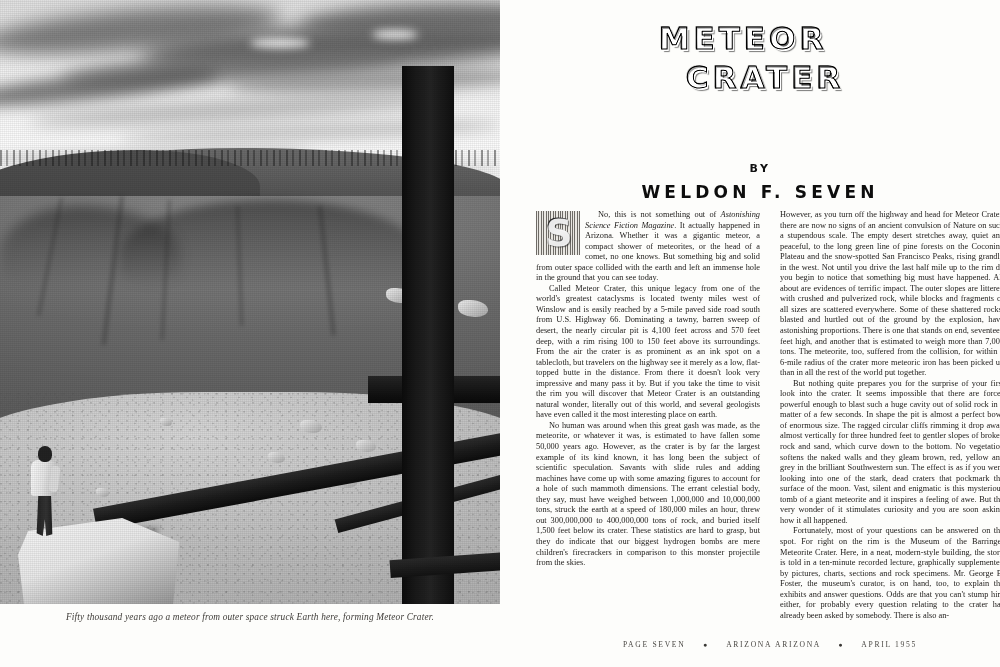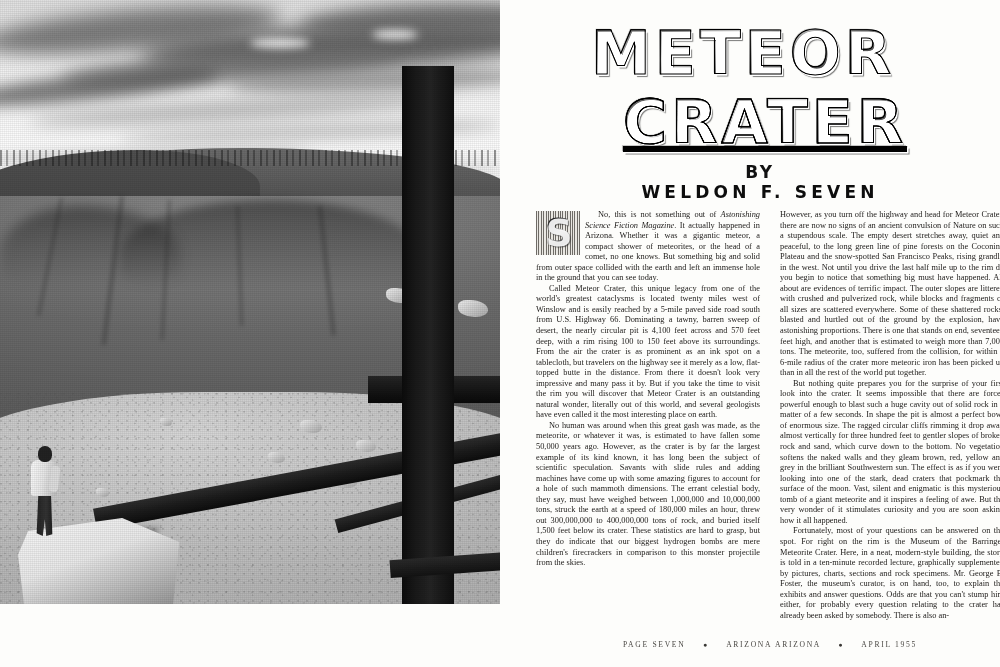--- a/index.html
+++ b/index.html
@@ -232,46 +232,46 @@
   }
   .title-block {
     position: absolute;
     left: 0; top: 22px;
     width: 480px;
     text-align: center;
   }
   .title-line {
     font-family: "DejaVu Sans", sans-serif;
     font-weight: bold;
-    font-size: 60px;
+    font-size: 31px;
     letter-spacing: 4px;
     line-height: 1.05;
     color: #111;
     -webkit-text-stroke: 1px #000;
     text-shadow:
       1.5px 1.5px 0 rgba(255,255,255,.95),
       2.5px 2.5px 1px rgba(40,40,40,.55),
       -1px -1px 0 rgba(120,120,120,.4);
     background: linear-gradient(165deg,#0a0a0a 0%, #4a4a4a 18%, #f4f4f4 42%, #6e6e6e 58%, #121212 78%, #3a3a3a 100%);
     -webkit-background-clip: text;
     background-clip: text;
     -webkit-text-fill-color: transparent;
     filter: contrast(1.25);
   }
   .title-line.l1 { margin-left: -34px; }
-  .title-line.l2 { margin-left: 10px; margin-top: 6px; text-decoration: underline; }
+  .title-line.l2 { margin-left: 10px; margin-top: 6px; }
 
   .by-label {
     position: absolute;
     left: 0; top: 162px;
     width: 480px;
     text-align: center;
     font-family: "DejaVu Sans", sans-serif;
     font-weight: bold;
-    font-size: 17px;
+    font-size: 11px;
     letter-spacing: 2.6px;
     color: #111;
   }
   .author {
     position: absolute;
     left: 0; top: 182px;
     width: 480px;
     text-align: center;
     font-family: "DejaVu Sans", sans-serif;
     font-weight: bold;
@@ -409,20 +409,21 @@
     <div class="boulder-shadow"></div>
     <div class="boulder"></div>
     <div class="man-legs"></div>
     <div class="man-torso"></div>
     <div class="man-arm"></div>
     <div class="man-head"></div>
 
     <div class="grain-overlay"></div>
   </div>
 
+  <div class="caption">Fifty thousand years ago a meteor from outer space struck Earth here, forming Meteor Crater.</div>
 
   <div class="article">
 
     <div class="title-block">
       <div class="title-line l1">METEOR</div>
       <div class="title-line l2">CRATER</div>
     </div>
 
     <div class="by-label">BY</div>
     <div class="author">WELDON F. SEVEN</div>

